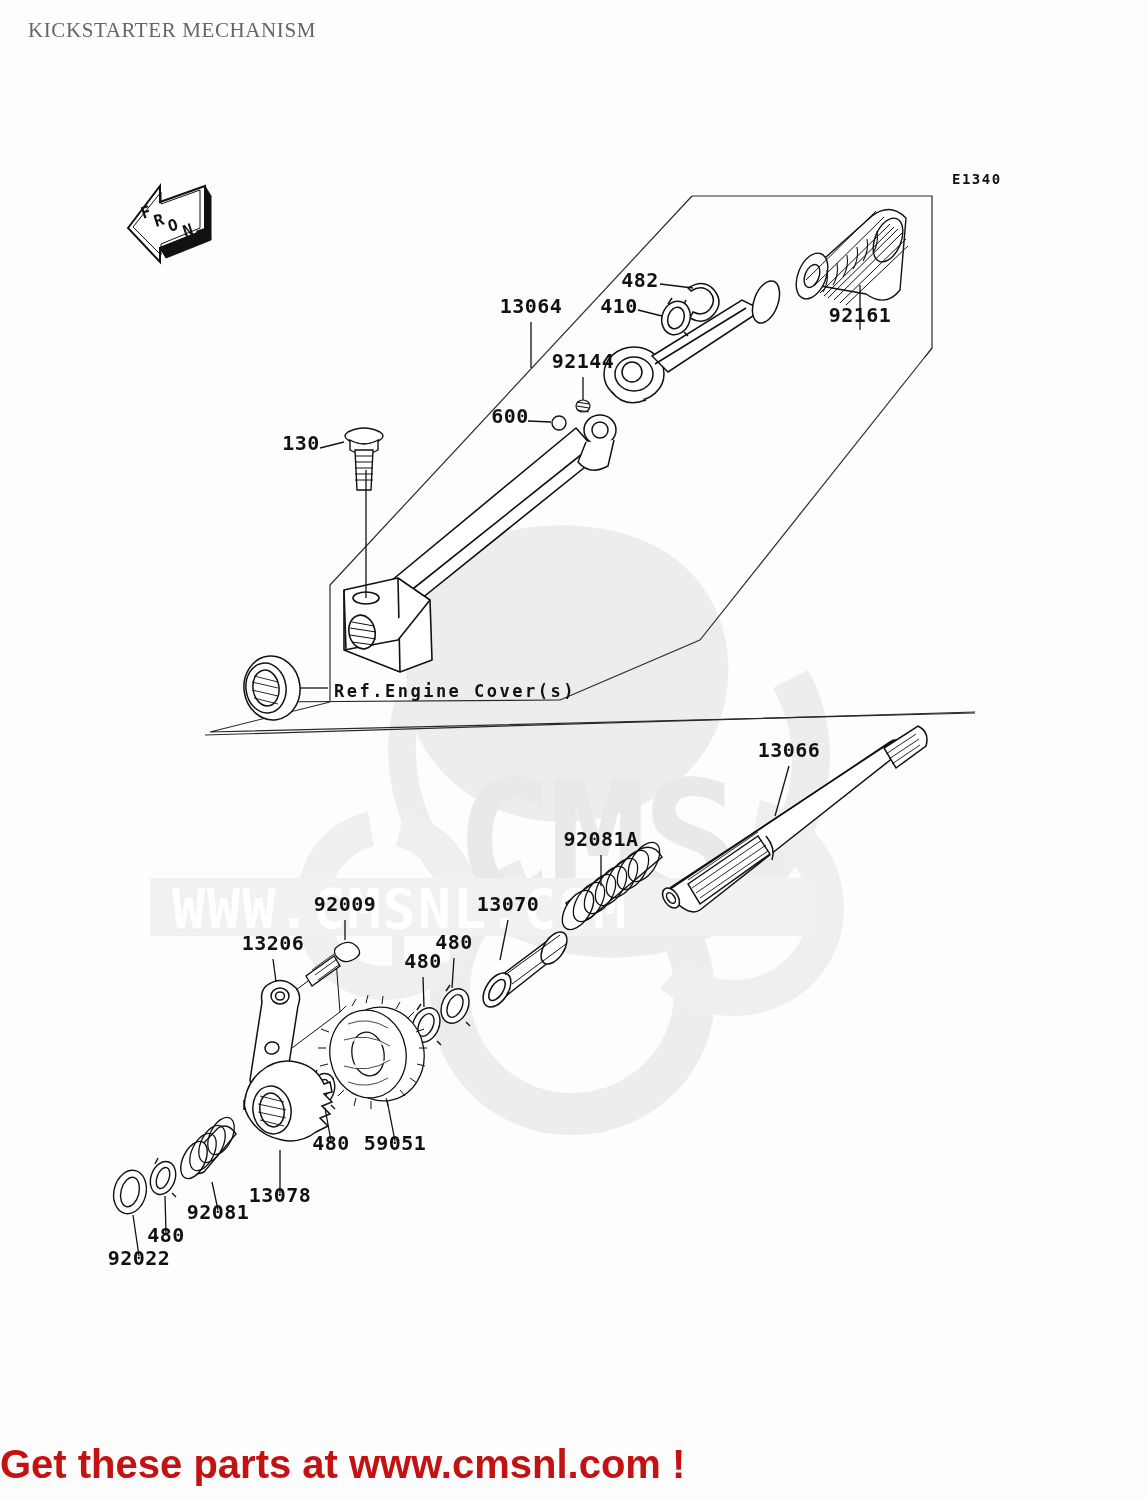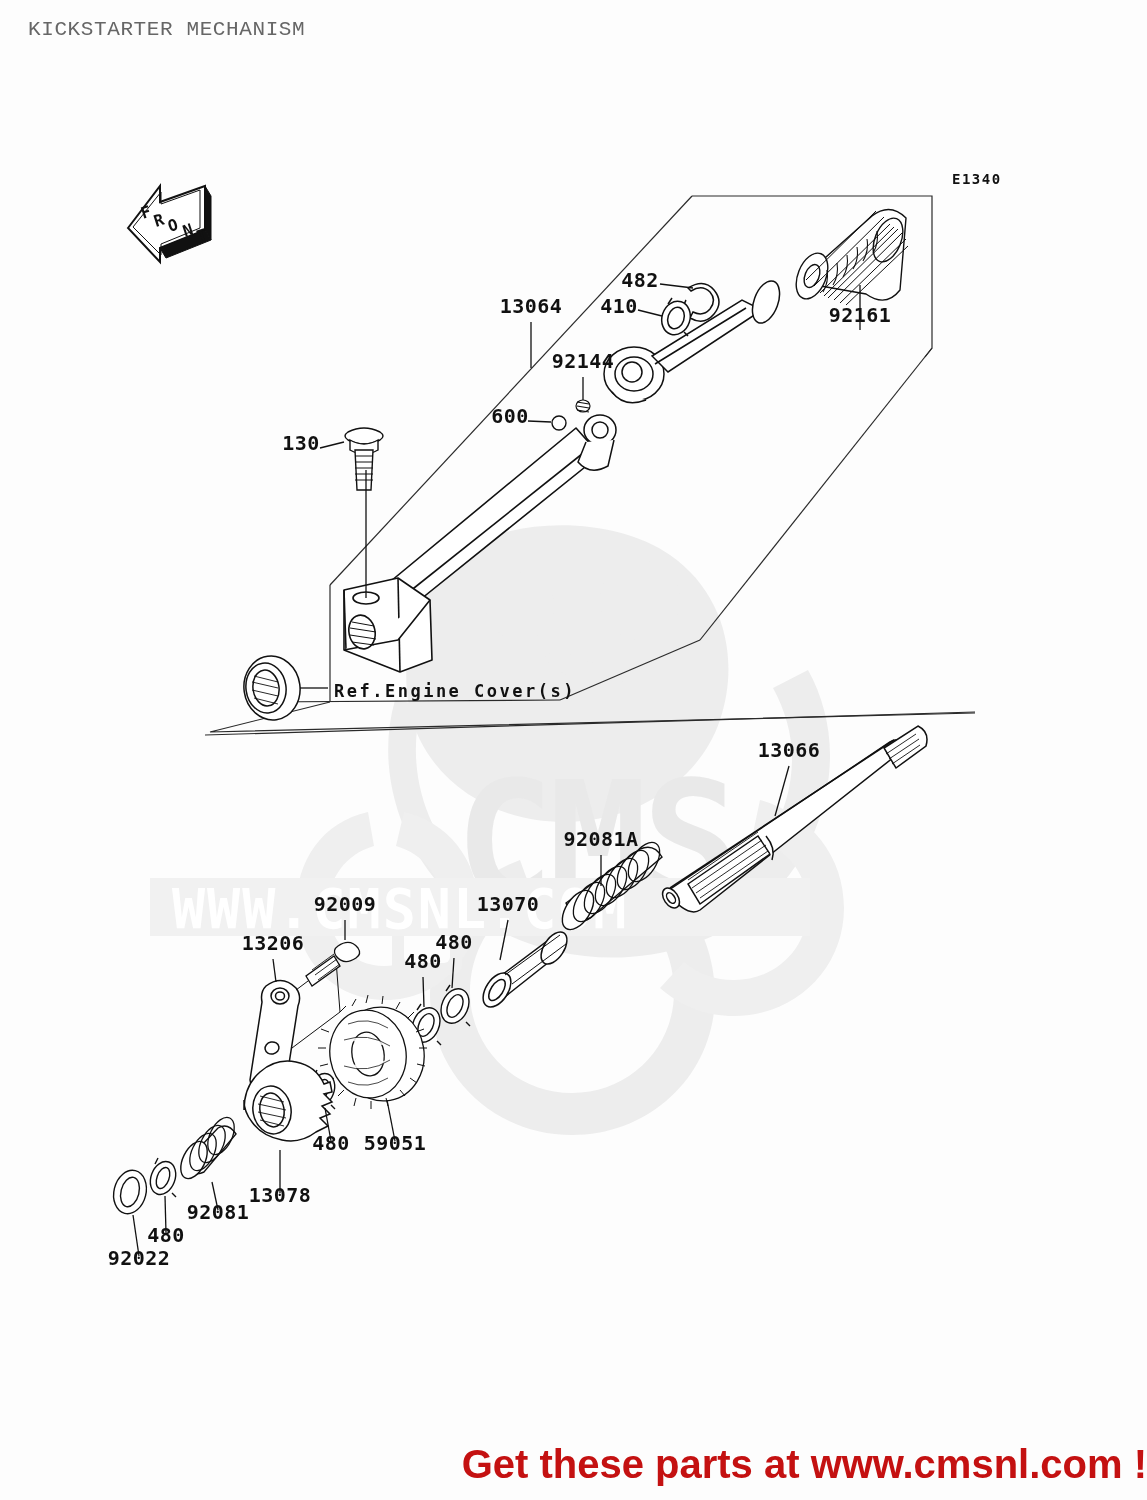--- a/index.html
+++ b/index.html
@@ -5,29 +5,29 @@
 <style>
   html,body{margin:0;padding:0;background:#fff;}
   body{
     width:1147px;height:1500px;position:relative;overflow:hidden;
     font-family:"Liberation Sans", sans-serif;
     background:#fdfdfd;
   }
   #page-title{
     position:absolute;left:28px;top:18px;
     font-size:21px;letter-spacing:0.6px;color:#666;
-    font-family:Liberation Mono, monospace;
+    font-family:Liberation Serif, serif;
     white-space:nowrap;
   }
   #diagram-canvas{
     position:absolute;left:0;top:0;width:1147px;height:1430px;
   }
   #footer-cta{
     position:absolute;left:0;top:1442px;width:1147px;
-    text-align:right;
+    text-align:left;
     color:#c41111;
     font-size:40px;
     font-family:"Liberation Sans", sans-serif;
     font-weight:bold;
     letter-spacing:0px;
     white-space:nowrap;
   }
   svg text{ font-family:"DejaVu Sans Mono","Liberation Mono",monospace; }
 </style>
 </head>

